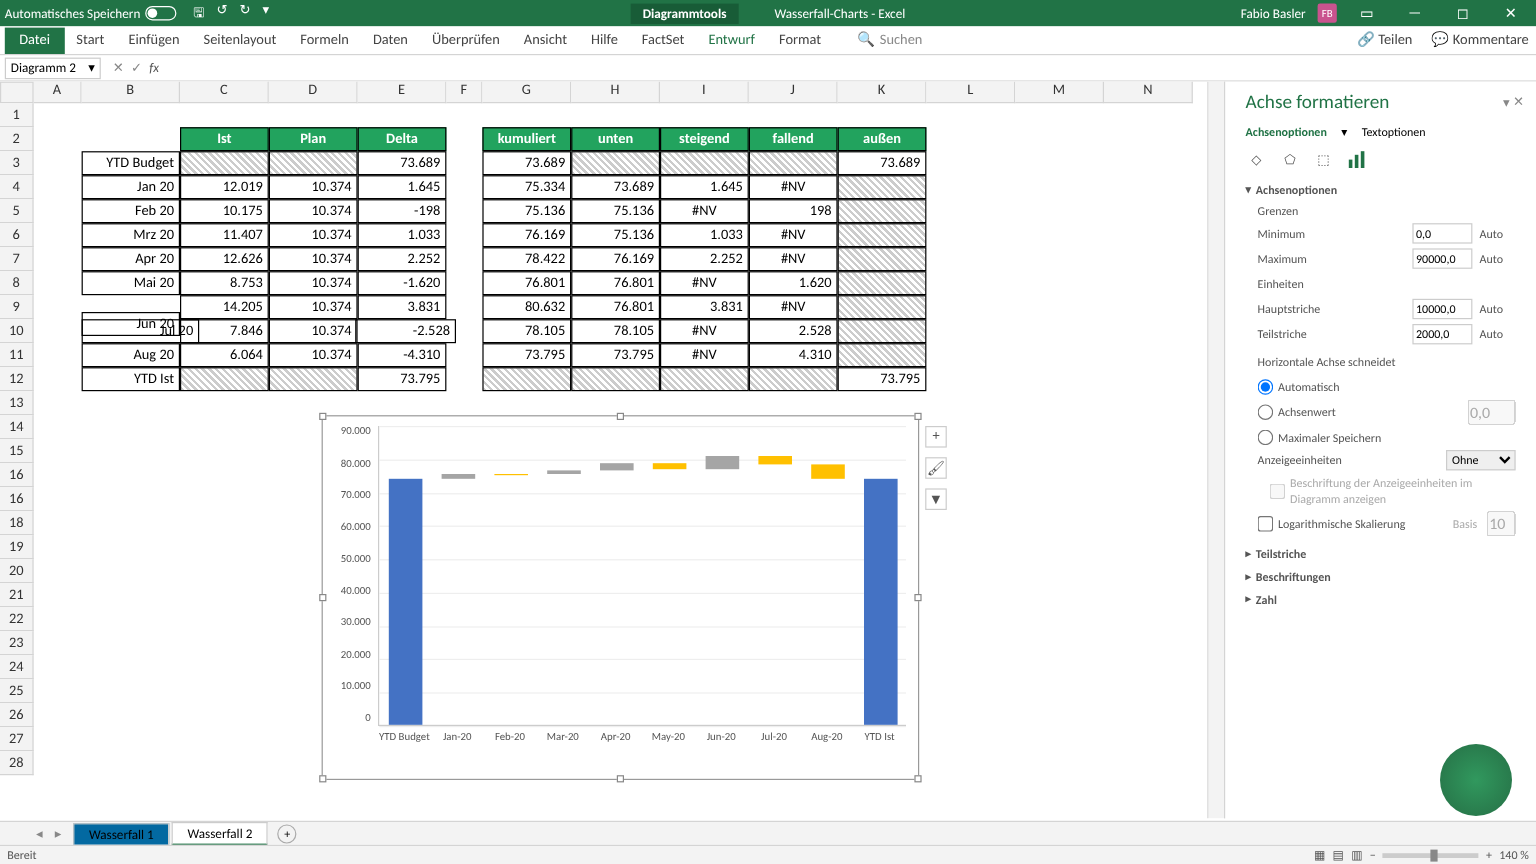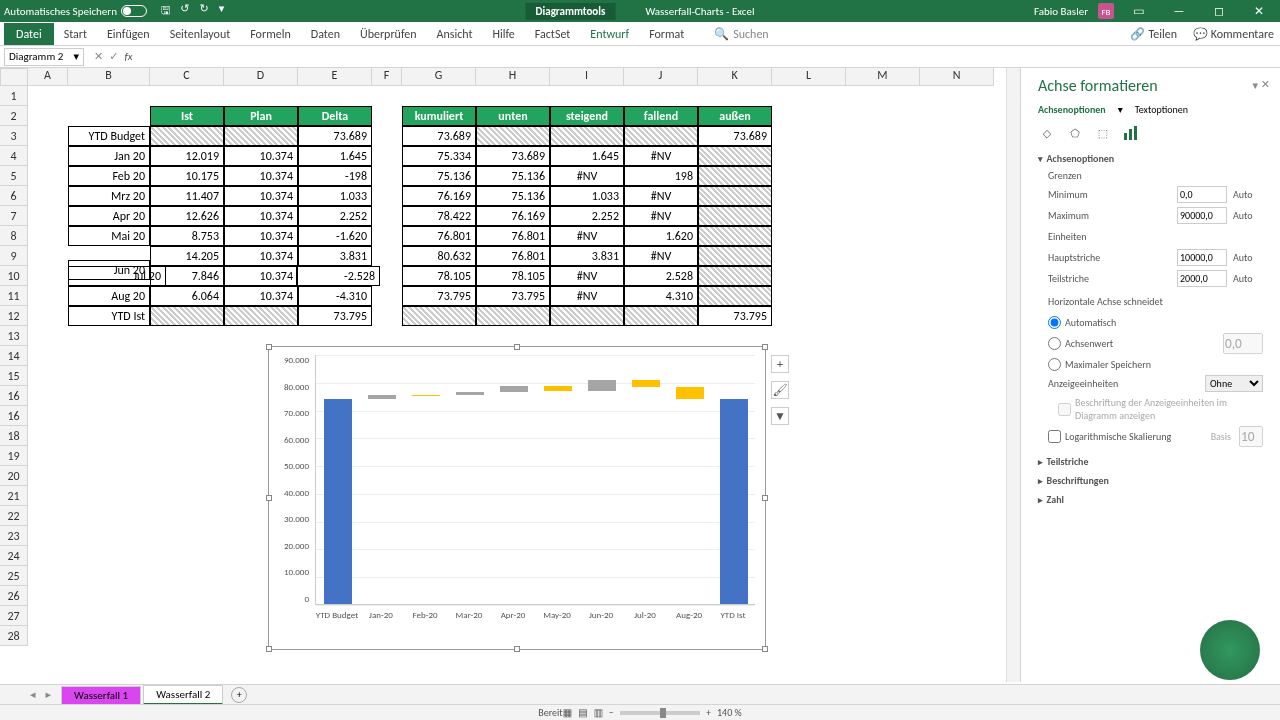--- a/index.html
+++ b/index.html
@@ -89,24 +89,24 @@
 .pane .section-h.open::before { content: "▾"; }
 .pane .field { display: flex; align-items: center; padding: 2px 0 2px 10px; font-size: 10px; color: #555; }
 .pane .field label { flex: 1; }
 .pane .field input[type="text"] { width: 50px; border: 1px solid #ccc; font-size: 10px; padding: 1px 2px; }
 .pane .field .auto { width: 30px; margin-left: 6px; }
 .pane .radio-row, .pane .check-row { display: flex; align-items: center; gap: 4px; padding: 2px 0 2px 10px; font-size: 10px; color: #555; }
 .pane select { border: 1px solid #ccc; font-size: 10px; width: 58px; }
 
 
 .sheet-tabs { position: absolute; left: 0; right: 0; bottom: 16px; height: 20px; border-top: 1px solid #d4d4d4; display: flex; align-items: center; font-size: 11px; background: #f3f3f3; padding-left: 30px; gap: 2px; }
-.sheet-tab { padding: 2px 12px; background: #d946ef; border: 1px solid #ccc; border-bottom: none; position: relative; }
+.sheet-tab { padding: 2px 12px; background: #0369a1; border: 1px solid #ccc; border-bottom: none; position: relative; }
 .sheet-tab.active { background: #fff; border-bottom: 2px solid #217346; }
 .add-sheet { margin-left: 6px; width: 16px; height: 16px; border: 1px solid #aaa; border-radius: 50%; display: flex; align-items: center; justify-content: center; font-size: 10px; }
-.statusbar { position: absolute; left: 0; right: 0; bottom: 0; height: 16px; background: #f3f3f3; border-top: 1px solid #d4d4d4; font-size: 10px; color: #555; display: flex; align-items: center; padding: 0 6px; justify-content: center; }
+.statusbar { position: absolute; left: 0; right: 0; bottom: 0; height: 16px; background: #f3f3f3; border-top: 1px solid #d4d4d4; font-size: 10px; color: #555; display: flex; align-items: center; padding: 0 6px; justify-content: space-between; }
 .statusbar .right { display: flex; align-items: center; gap: 6px; }
 .zoom-slider { width: 80px; height: 4px; background: #ccc; position: relative; }
 .zoom-slider::after { content: ""; width: 6px; height: 10px; background: #888; position: absolute; left: 50%; top: -3px; }
 .scrollbar-v { position: absolute; right: 0; top: 0; bottom: 0; width: 14px; background: #f3f3f3; border-left: 1px solid #ddd; }
 
 
 .logo-wm { position: absolute; right: 20px; bottom: 40px; width: 60px; height: 60px; border-radius: 50%; background: radial-gradient(circle, #1a8d4c 0%, #0d5e30 100%); opacity: 0.9; }
 </style>
 </head>
 <body>

